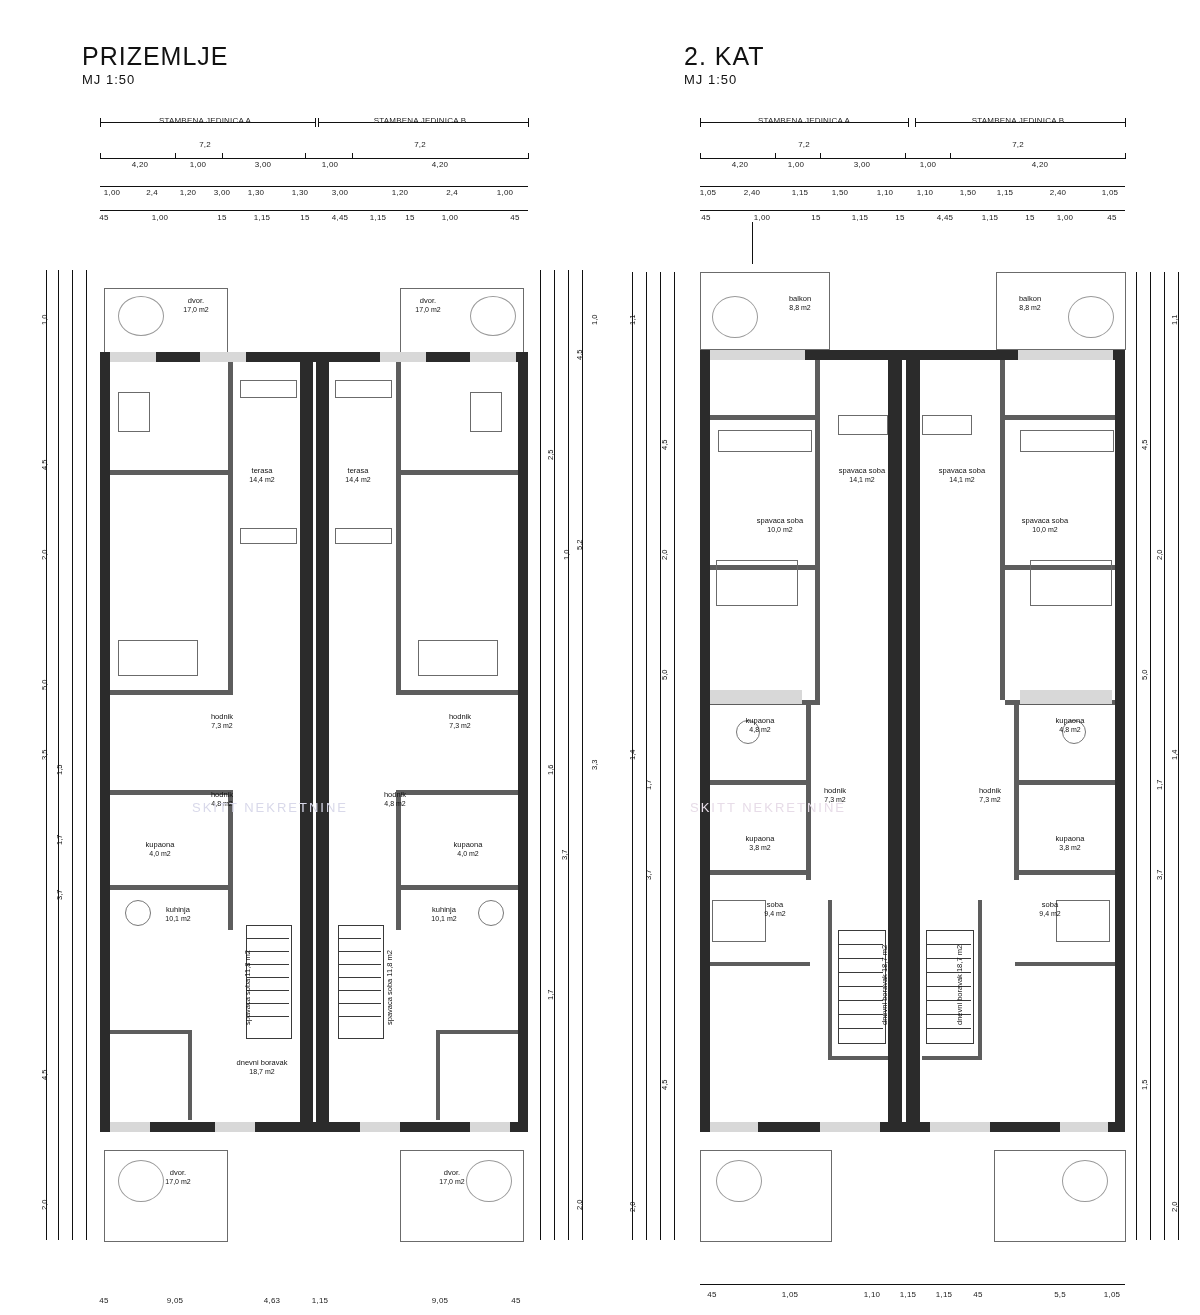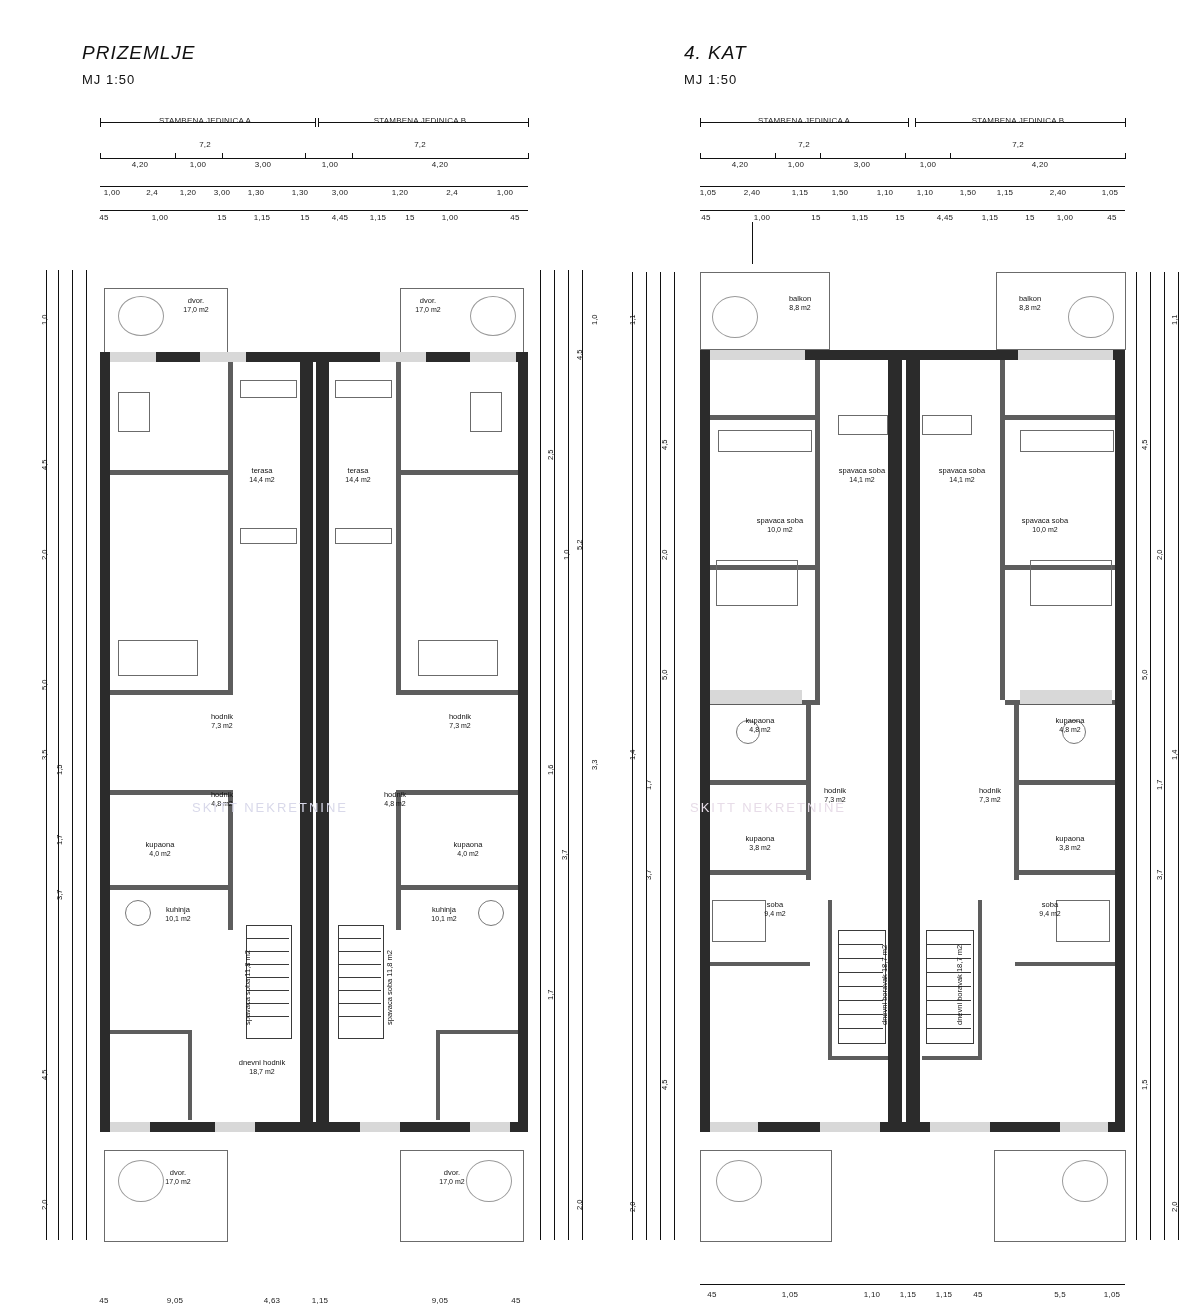--- a/index.html
+++ b/index.html
@@ -3,21 +3,21 @@
 <meta charset="utf-8">
 <style>
   html,body{margin:0;padding:0;background:#ffffff;}
   body{width:1200px;height:1315px;position:relative;overflow:hidden;
        font-family:"Liberation Sans",sans-serif;color:#1a1a1a;}
   .sheet{position:absolute;left:0;top:0;width:1200px;height:1315px;}
 
   
   .t{position:absolute;white-space:nowrap;font-size:8px;letter-spacing:.2px;}
   .t.c{transform:translateX(-50%);}
-  .ttl{position:absolute;font-size:19px;letter-spacing:1px;color:#111;font-style:italic;}
+  .ttl{position:absolute;font-size:25px;letter-spacing:1px;color:#111;}
   .sub{position:absolute;font-size:13px;letter-spacing:1px;color:#111;}
   .ln{position:absolute;background:#111;}
   .h{height:1px;}
   .v{width:1px;}
   .wall{position:absolute;background:#2b2b2b;}
   .wallg{position:absolute;background:#5d5d5d;}
   .thin{position:absolute;border:1px solid #6b6b6b;}
   .lbl{position:absolute;font-size:7.5px;line-height:9px;text-align:center;
        transform:translateX(-50%);color:#111;}
   .lbl b{font-weight:400;display:block;}
@@ -223,21 +223,21 @@
     <div class="lbl blur" style="left:468px;top:840px;">
       <b>kupaona</b><span class="a">4,0 m2</span>
     </div>
     <div class="lbl blur" style="left:178px;top:905px;">
       <b>kuhinja</b><span class="a">10,1 m2</span>
     </div>
     <div class="lbl blur" style="left:444px;top:905px;">
       <b>kuhinja</b><span class="a">10,1 m2</span>
     </div>
     <div class="lbl blur" style="left:262px;top:1058px;">
-      <b>dnevni hodnik</b><span class="a">18,7 m2</span>
+      <b>dnevni boravak</b><span class="a">18,7 m2</span>
     </div>
     <div class="lblv blur" style="left:243px;top:1025px;">spavaca soba  11,8 m2</div>
     <div class="lblv blur" style="left:385px;top:1025px;">spavaca soba  11,8 m2</div>
 
     <div class="thin" style="left:104px;top:1150px;width:122px;height:90px;"></div>
     <div class="thin" style="left:400px;top:1150px;width:122px;height:90px;"></div>
     <div class="tree" style="left:118px;top:1160px;width:44px;height:40px;"></div>
     <div class="tree" style="left:466px;top:1160px;width:44px;height:40px;"></div>
     <div class="lbl blur" style="left:178px;top:1168px;">
       <b>dvor.</b><span class="a">17,0 m2</span>
@@ -251,21 +251,21 @@
     <div class="t c blur" style="left:272px;top:1296px;">4,63</div>
     <div class="t c blur" style="left:320px;top:1296px;">1,15</div>
     <div class="t c blur" style="left:440px;top:1296px;">9,05</div>
     <div class="t c blur" style="left:516px;top:1296px;">45</div>
 
     <div class="wm blur" style="left:192px;top:800px;">SKITT  NEKRETNINE</div>
   </div>
 
   <div>
 
-    <div class="ttl blur" style="left:684px;top:42px;">4. KAT</div>
+    <div class="ttl blur" style="left:684px;top:42px;">2. KAT</div>
     <div class="sub blur" style="left:684px;top:72px;">MJ 1:50</div>
 
     <div class="ln h" style="left:700px;top:122px;width:208px;"></div>
     <div class="ln h" style="left:915px;top:122px;width:210px;"></div>
     <div class="ln v" style="left:700px;top:118px;height:9px;"></div>
     <div class="ln v" style="left:908px;top:118px;height:9px;"></div>
     <div class="ln v" style="left:915px;top:118px;height:9px;"></div>
     <div class="ln v" style="left:1125px;top:118px;height:9px;"></div>
     <div class="t c blur" style="left:804px;top:116px;">STAMBENA JEDINICA A</div>
     <div class="t c blur" style="left:1018px;top:116px;">STAMBENA JEDINICA B</div>

